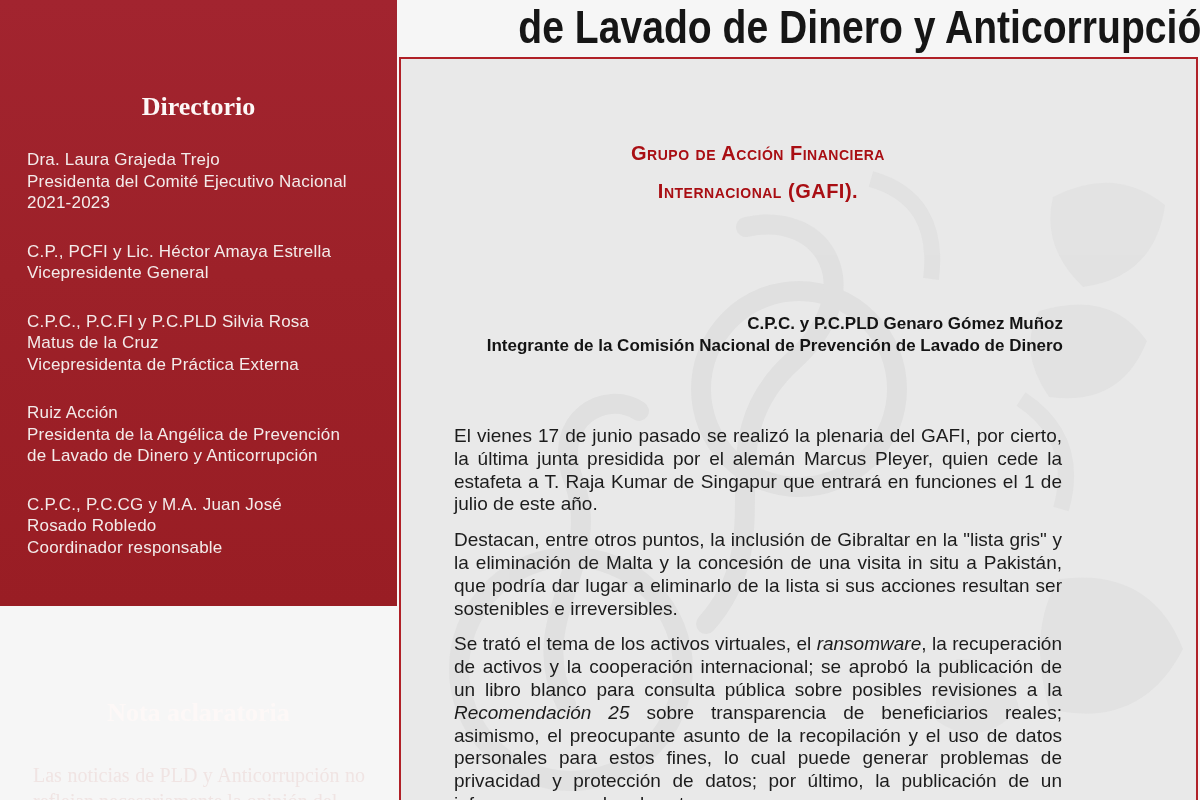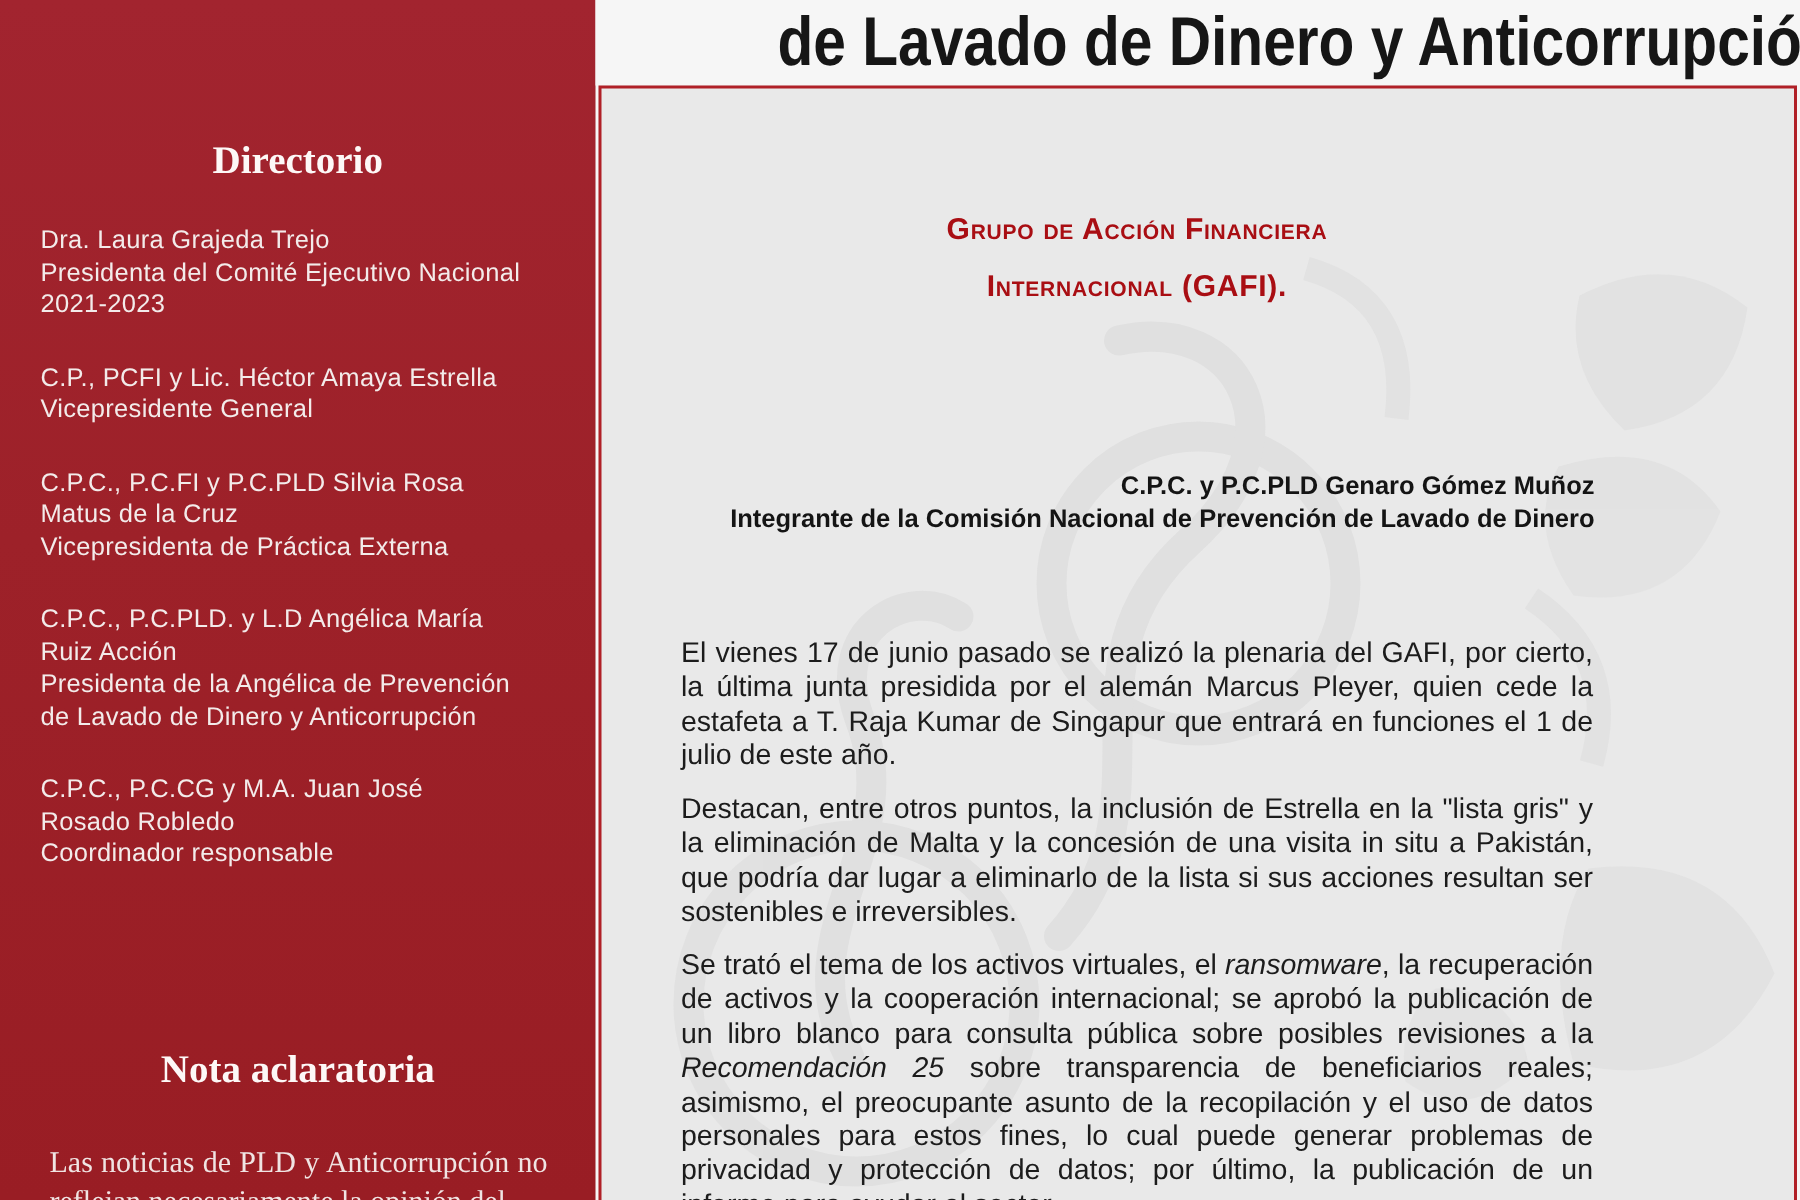--- a/index.html
+++ b/index.html
@@ -11,21 +11,21 @@
     --ink:#1c1c1c;
     --sidebar-text:#f3ebea;
   }
   *{margin:0;padding:0;box-sizing:border-box;}
   html,body{width:1200px;height:800px;}
   body{font-family:"Liberation Sans",sans-serif;background:var(--masthead-bg);}
   .page{position:relative;width:1200px;height:800px;overflow:hidden;background:var(--masthead-bg);}
 
   
   .sidebar{
-    position:absolute;left:0;top:0;width:397px;height:800px;
+    position:absolute;left:0;top:0;width:397px;height:606px;
     background:linear-gradient(180deg,#a2242f 0%,#9d2129 45%,#991d24 100%);
     color:var(--sidebar-text);
   }
   .dir-heading{
     margin-top:92px;text-align:center;
     font-family:"Liberation Serif",serif;font-weight:700;font-size:26px;color:#fdf8f7;
   }
   .members{position:absolute;top:149px;left:27px;right:26px;}
   .member{margin-bottom:27px;font-size:17px;line-height:21.5px;font-weight:400;letter-spacing:.2px;}
   .nota{position:absolute;top:698px;left:0;right:0;}
@@ -83,21 +83,20 @@
         <div class="member">
           <div>C.P., PCFI y Lic. Héctor Amaya Estrella</div>
           <div>Vicepresidente General</div>
         </div>
         <div class="member">
           <div>C.P.C., P.C.FI y P.C.PLD Silvia Rosa</div>
           <div>Matus de la Cruz</div>
           <div>Vicepresidenta de Práctica Externa</div>
         </div>
         <div class="member">
-          <div>C.P.C., P.C.PLD. y L.D Angélica María</div>
           <div>Ruiz Acción</div>
           <div>Presidenta de la Angélica  de Prevención</div>
           <div>de Lavado de Dinero y  Anticorrupción</div>
         </div>
         <div class="member">
           <div>C.P.C., P.C.CG y M.A. Juan José</div>
           <div>Rosado Robledo</div>
           <div>Coordinador responsable</div>
         </div>
       </div>
@@ -136,18 +135,18 @@
     <div class="article-title">
         <div>Grupo de Acción Financiera</div>
         <div>Internacional (GAFI).</div>
       </div>
     <div class="byline">
         <div>C.P.C. y P.C.PLD Genaro Gómez Muñoz</div>
         <div>Integrante de la Comisión Nacional de Prevención de Lavado de Dinero</div>
       </div>
     <div class="article-body">
         <p><span>El vienes 17 de junio pasado se realizó la plenaria del GAFI, por cierto, la última junta presidida por el alemán Marcus Pleyer, quien cede la estafeta a T. Raja Kumar de Singapur que entrará en funciones el 1 de julio de este año.</span></p>
-        <p><span>Destacan, entre otros puntos, la inclusión de Estrella en la "lista gris" y la eliminación de Malta y la concesión de una visita in situ a Pakistán, que podría dar lugar a eliminarlo de la lista si sus acciones resultan ser sostenibles e irreversibles.</span></p>
+        <p><span>Destacan, entre otros puntos, la inclusión de Gibraltar en la "lista gris" y la eliminación de Malta y la concesión de una visita in situ a Pakistán, que podría dar lugar a eliminarlo de la lista si sus acciones resultan ser sostenibles e irreversibles.</span></p>
         <p><span>Se trató el tema de los activos virtuales, el </span><em>ransomware</em><span>, la recuperación de activos y la cooperación internacional; se aprobó la publicación de un libro blanco para consulta pública sobre posibles revisiones a la </span><em>Recomendación 25</em><span> sobre transparencia de beneficiarios reales; asimismo, el preocupante asunto de la recopilación y el uso de datos personales para estos fines, lo cual puede generar problemas de privacidad y protección de datos; por último, la publicación de un informe para ayudar al sector</span></p>
       </div>
   </section>
 
 </div>
 
 </body></html>

